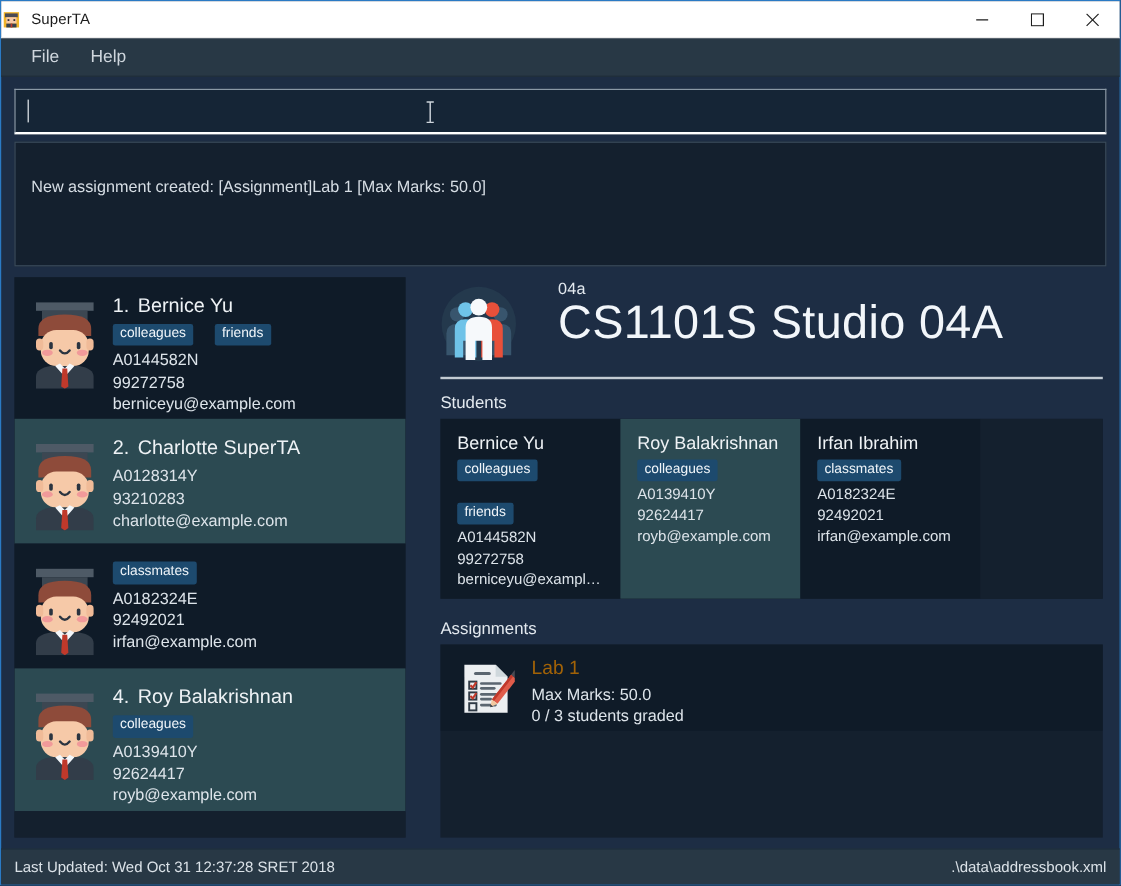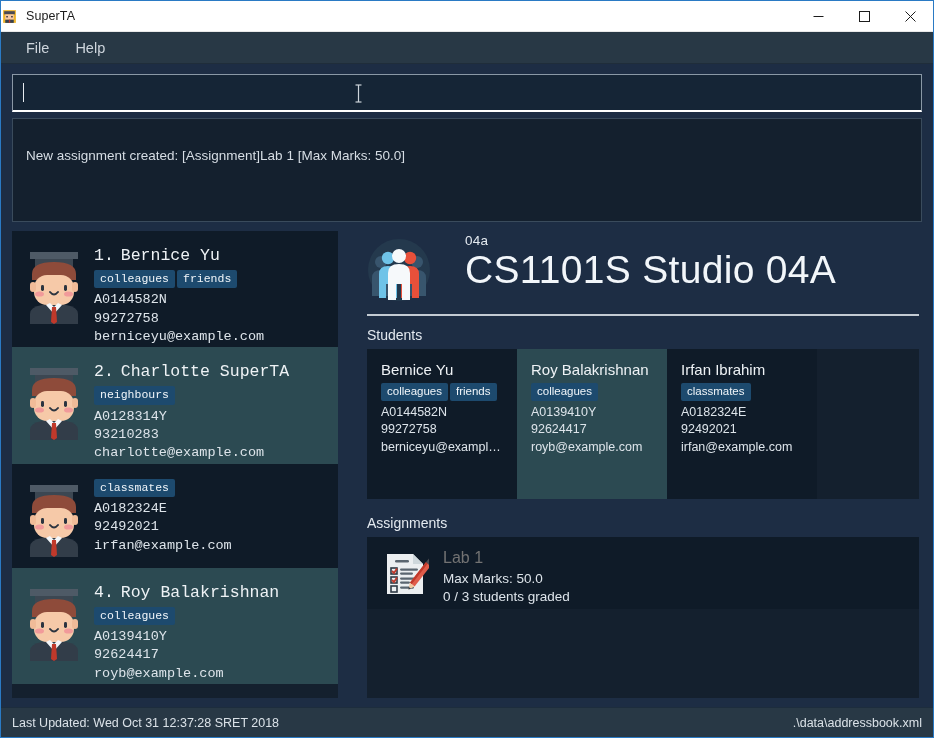--- a/index.html
+++ b/index.html
@@ -105,35 +105,34 @@
     background: #14202e;
     display: flex; flex-direction: column;
     overflow: hidden;
     margin-right: 29px;
   }
   .person-card {
     display: flex;
     padding: 9px 8px 3px 8px;
     background: #0f1b28;
     min-height: 104px;
-    font-family: Liberation Mono, monospace;
   }
   .person-card.selected { background: #2c4a52; }
   .avatar {
     width: 68px; min-width: 68px; height: 80px;
     margin-right: 6px; margin-top: 4px;
     display: block;
   }
   .person-info { flex: 1; padding-top: 6px; min-width: 0; }
   .person-name {
     font-size: 16.5px; color: #eef2f5;
     margin-bottom: 5px; white-space: nowrap;
   }
   .person-name .idx { margin-right: 7px; }
-  .tag-row { display: flex; gap: 2px; margin-bottom: 3px; flex-wrap: wrap; }
+  .tag-row { display: flex; gap: 18px; margin-bottom: 3px; flex-wrap: wrap; }
   .tag {
     background: #1d4a6e; color: #f0f5f9;
     font-size: 11.5px; padding: 2px 6px 3px 6px;
     border-radius: 2px; line-height: 1.15;
   }
   .person-field {
     font-size: 13.5px; color: #dde4ea;
     line-height: 1.36; white-space: nowrap;
     overflow: hidden; text-overflow: ellipsis;
   }
@@ -187,21 +186,21 @@
     overflow: hidden;
   }
   .assign-card {
     background: #0f1b28;
     display: flex; align-items: flex-start;
     padding: 11px 12px 12px 14px;
     height: 72px;
   }
   .assign-icon { width: 48px; height: 48px; min-width: 48px; margin-right: 14px; margin-top: 2px; display: block; }
   .assign-text { padding-top: 1px; }
-  .assign-title { font-size: 16px; color: #737373; margin-bottom: 3px; }
+  .assign-title { font-size: 16px; color: #a16207; margin-bottom: 3px; }
   .assign-field { font-size: 13.5px; color: #dde4ea; line-height: 1.35; }
 
   
   .statusbar {
     height: 30px; min-height: 30px;
     background: #283845;
     border-top: 1px solid #1d2d3d;
     display: flex; align-items: center;
     justify-content: space-between;
     padding: 0 11px;
@@ -324,23 +323,20 @@
             <ellipse cx="48.5" cy="50" rx="4.5" ry="2.6" fill="#f19a9a"></ellipse>
             <path d="M30 48 Q34 53 38 48" stroke="#2b3440" stroke-width="2" fill="none" stroke-linecap="round"></path>
             <path d="M10 80 L10 70 Q10 63 22 61 L46 61 Q58 63 58 70 L58 80 Z" fill="#323d49"></path>
             <path d="M26 61 L34 70 L42 61 L38 59 L34 63 L30 59 Z" fill="#f4f7fa"></path>
             <path d="M32 63 L36 63 L37 78 L34 80 L31 78 Z" fill="#c0392b"></path>
           </svg>
         </span>
         <div class="person-info">
           <div class="person-name">
             <span class="idx">2.</span><span>Charlotte SuperTA</span>
-          </div>
-          <div class="tag-row">
-            <span class="tag">neighbours</span>
           </div>
           <div class="person-field">A0128314Y</div>
           <div class="person-field">93210283</div>
           <div class="person-field">charlotte@example.com</div>
         </div>
       </div>
 
       <div class="person-card">
         <span class="avatar">
           <svg viewBox="0 0 68 80" width="68" height="80">

